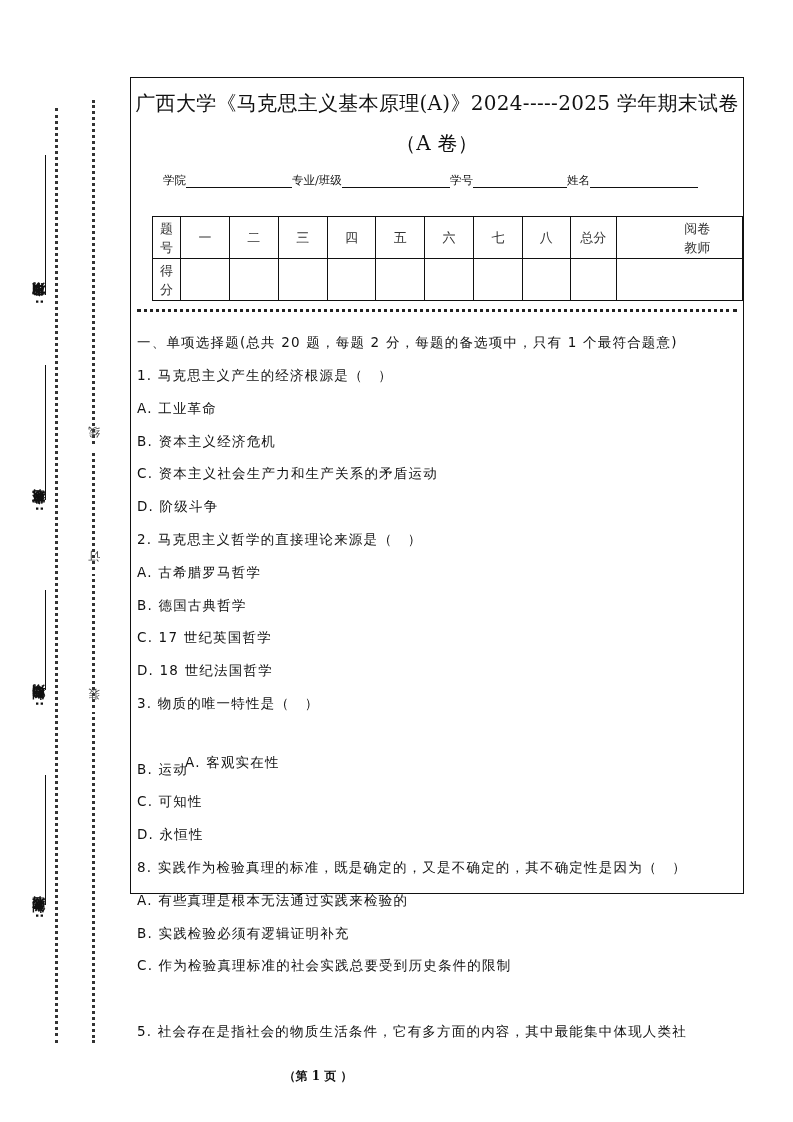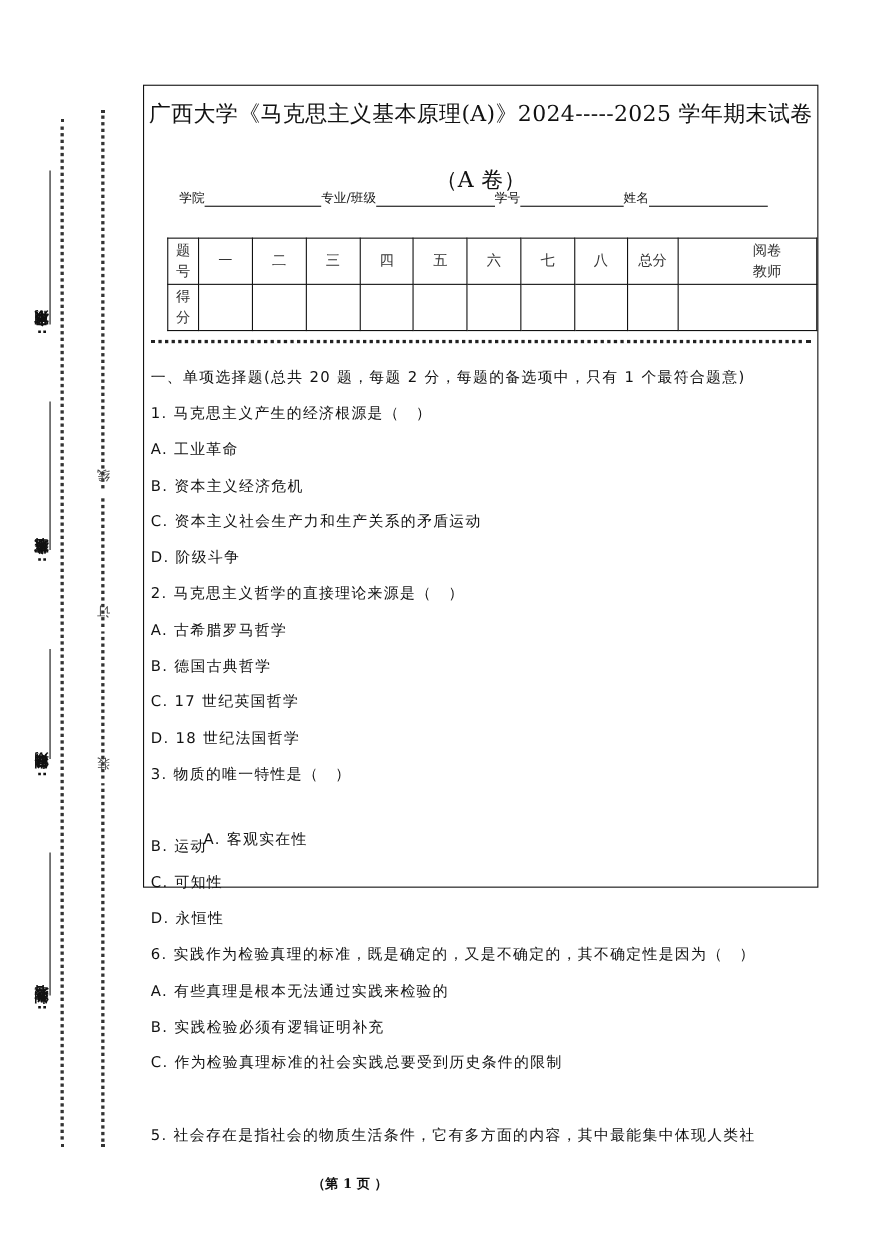--- a/index.html
+++ b/index.html
@@ -7,21 +7,21 @@
 
   
   .dotline { position:absolute; width:0; border-left:3px dotted #333; }
   .vlabel { position:absolute; writing-mode: vertical-rl; transform: rotate(180deg);
             font-family:"DejaVu Sans","Liberation Sans",sans-serif; font-weight:bold; font-size:13px; letter-spacing:1px; }
   .vline { position:absolute; width:0; border-left:1.3px solid #111; }
   .cut-char { position:absolute; left:86px; font-family:"DejaVu Serif","Liberation Serif",serif; font-size:12px; color:#444;
               background:#fff; writing-mode: vertical-rl; transform: rotate(180deg); padding:2px 0; }
 
   
-  .frame { position:absolute; left:130px; top:77px; width:614px; height:730px; border:1.3px solid #111; box-sizing:border-box; }
+  .frame { position:absolute; left:130px; top:77px; width:614px; height:817px; border:1.3px solid #111; box-sizing:border-box; }
   .title { position:absolute; left:0; width:100%; text-align:center; font-family:"DejaVu Serif","Liberation Serif",serif; font-size:20px; white-space:nowrap; letter-spacing:0.3px; }
   .info { position:absolute; top:95px; left:32px; font-family:"DejaVu Serif","Liberation Serif",serif; font-size:11.5px; display:flex; align-items:flex-end; white-space:nowrap; }
   .info .blank { display:inline-block; border-bottom:1px solid #111; height:12px; }
 
   table.score { position:absolute; left:21px; top:138px; border-collapse:collapse; font-family:"DejaVu Serif","Liberation Serif",serif; font-size:13px; color:#333; }
   table.score td { border:1.3px solid #111; text-align:center; vertical-align:middle; padding:0; height:41px; line-height:19px; }
   .sep { position:absolute; left:6px; right:6px; top:231px; border-top:3px dotted #222; }
 
   .q { position:absolute; left:6px; font-family:"DejaVu Sans","Liberation Sans",sans-serif; font-size:13.5px; white-space:nowrap; letter-spacing:1.2px; }
   .footer { position:absolute; top:1068px; left:0; width:636px; text-align:center; font-family:"DejaVu Serif","Liberation Serif",serif; font-size:12px; font-weight:bold; }
@@ -43,21 +43,21 @@
   <div class="vlabel" style="left:30px; top:700px;">制卷日期:</div>
   <div class="vlabel" style="left:30px; top:912px;">制卷人签名:</div>
 
   <div class="cut-char" style="top:446px;">线</div>
   <div class="cut-char" style="top:570px;">订</div>
   <div class="cut-char" style="top:708px;">装</div>
 </div>
 
 <div class="frame">
   <div class="title" style="top:12px;">广西大学《马克思主义基本原理(A)》2024-----2025 学年期末试卷</div>
-  <div class="title" style="top:52px;margin-top:20px;">（A 卷）</div>
+  <div class="title" style="top:52px;">（A 卷）</div>
 
   <div class="info">
     <span>学院</span>
     <span class="blank" style="width:106px;"></span>
     <span>专业/班级</span>
     <span class="blank" style="width:108px;"></span>
     <span>学号</span>
     <span class="blank" style="width:94px;"></span>
     <span>姓名</span>
     <span class="blank" style="width:108px;"></span>
@@ -112,21 +112,21 @@
   <div class="q" style="top:519px;">B. 德国古典哲学</div>
   <div class="q" style="top:551px;">C. 17 世纪英国哲学</div>
   <div class="q" style="top:584px;">D. 18 世纪法国哲学</div>
 
   <div class="q" style="top:617px;">3. 物质的唯一特性是（　）</div>
   <div class="q" style="top:676px;margin-left:48px;">A. 客观实在性</div>
   <div class="q" style="top:683px;">B. 运动</div>
   <div class="q" style="top:715px;">C. 可知性</div>
   <div class="q" style="top:748px;">D. 永恒性</div>
 
-  <div class="q" style="top:781px;">6. 实践作为检验真理的标准，既是确定的，又是不确定的，其不确定性是因为（　）</div>
+  <div class="q" style="top:781px;">8. 实践作为检验真理的标准，既是确定的，又是不确定的，其不确定性是因为（　）</div>
   <div class="q" style="top:814px;">A. 有些真理是根本无法通过实践来检验的</div>
   <div class="q" style="top:847px;">B. 实践检验必须有逻辑证明补充</div>
   <div class="q" style="top:879px;">C. 作为检验真理标准的社会实践总要受到历史条件的限制</div>
 
   <div class="q" style="top:945px;">5. 社会存在是指社会的物质生活条件，它有多方面的内容，其中最能集中体现人类社</div>
 </div>
 
 <div class="footer">（第 1 页 ）</div>
 
 </body></html>

